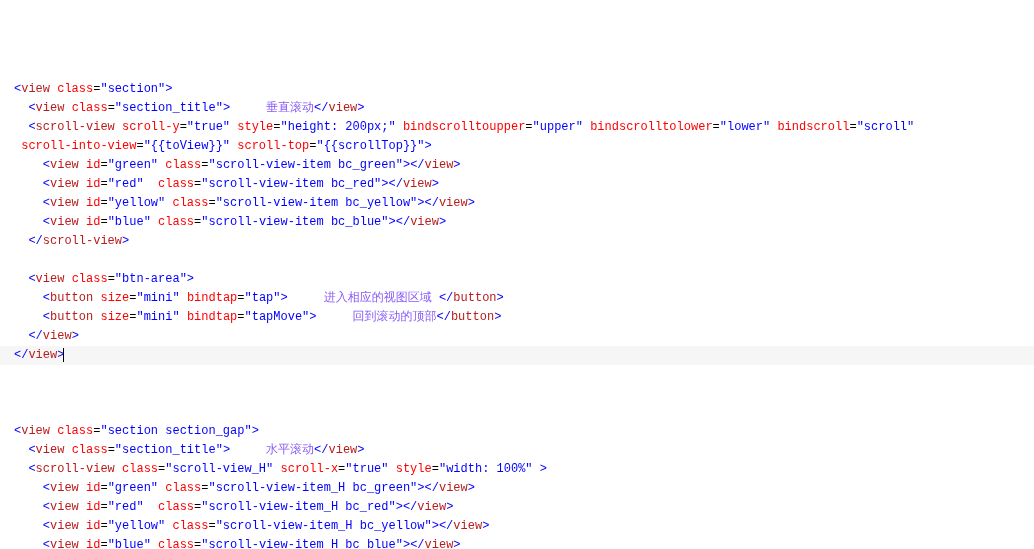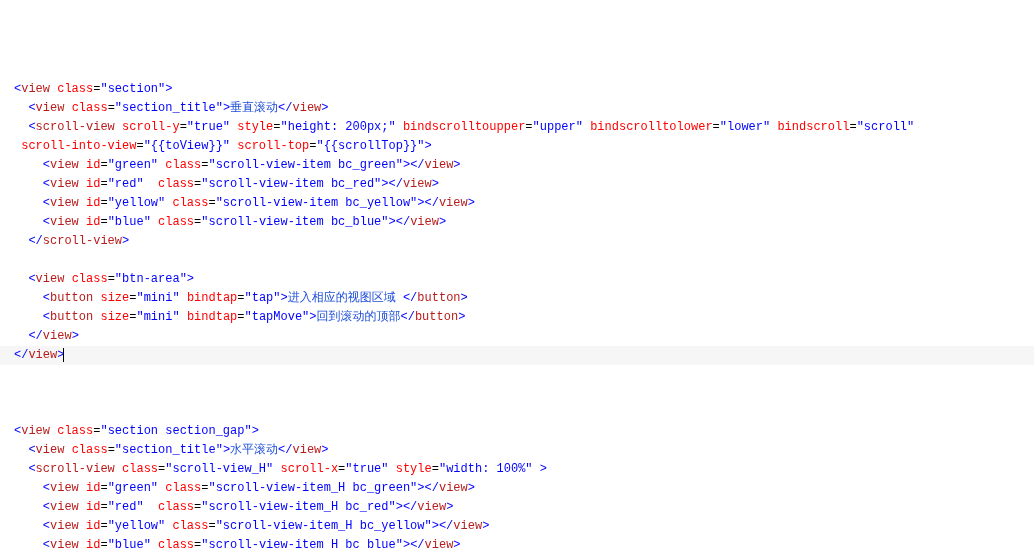--- a/index.html
+++ b/index.html
@@ -18,21 +18,21 @@
     padding-left: 14px;
   }
   .highlight-line {
     background: #f6f6f6;
   }
   .tag-bracket { color: #0000ff; }
   .tag-name { color: #b91c1c; }
   .attr-name { color: #ff0000; text-align: center; }
   .attr-eq { color: #000000; }
   .attr-value { color: #0000ff; }
-  .text-content { color: #1d4ed8; }
+  .text-content { color: #8b5cf6; margin-left: 36px; }
   .cursor {
     border-right: 1px solid #000;
     margin-left: -1px;
   }
 </style>
 </head>
 <body>
 
 
 

